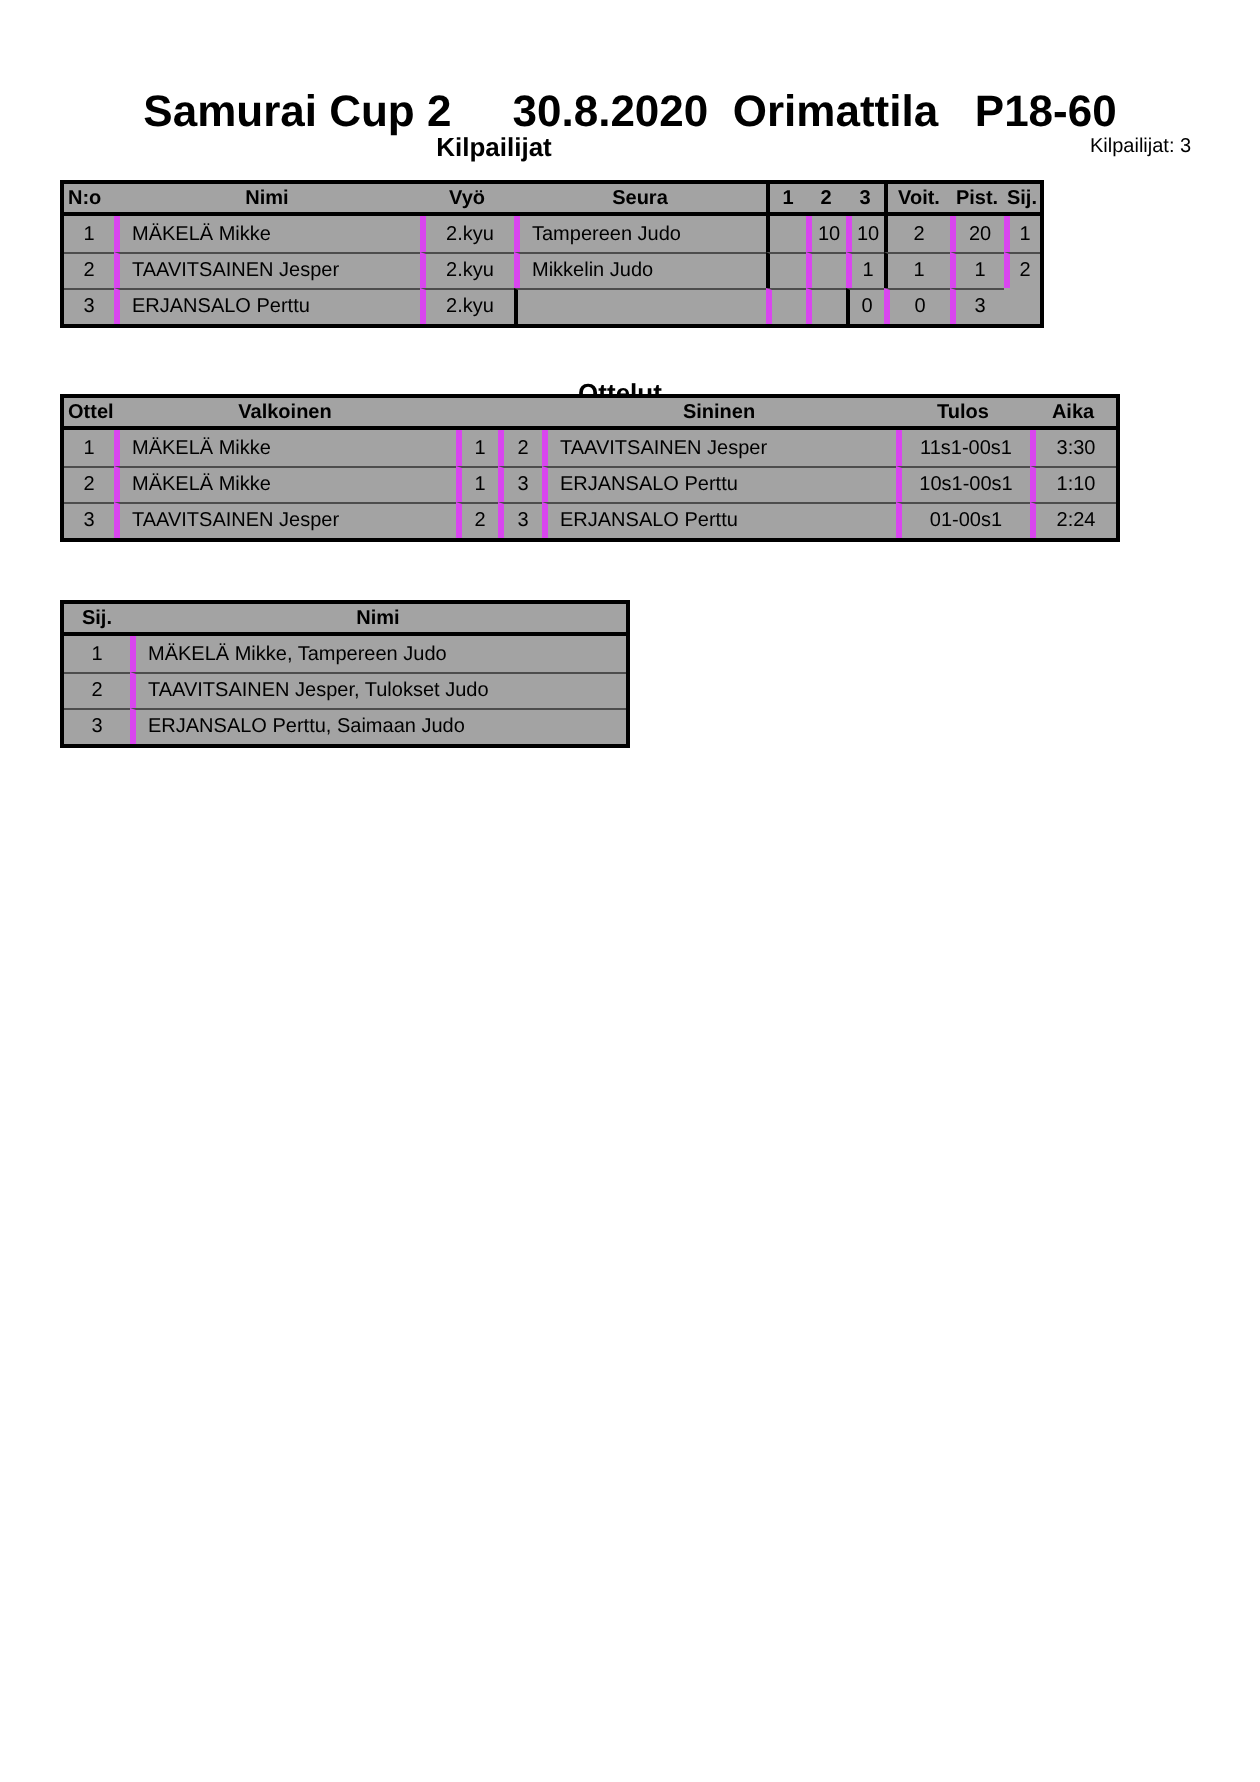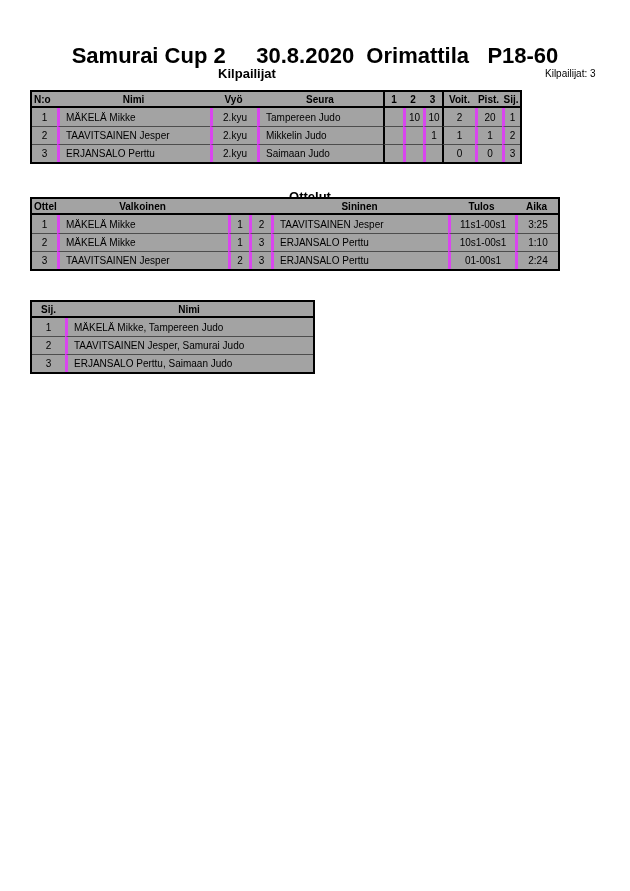--- a/index.html
+++ b/index.html
@@ -97,21 +97,20 @@
     <div class="c V t"></div>
     <div class="c v t"></div>
     <div class="c v t">1</div>
     <div class="c V t">1</div>
     <div class="c v t">1</div>
     <div class="c v t">2</div>
 
     <div class="c t">3</div>
     <div class="c l v t">ERJANSALO Perttu</div>
     <div class="c v t">2.kyu</div>
-    <div class="c l v t">Saimaan Judo</div>
     <div class="c V t"></div>
     <div class="c v t"></div>
     <div class="c v t"></div>
     <div class="c V t">0</div>
     <div class="c v t">0</div>
     <div class="c v t">3</div>
   </div>
 
   <div class="slabel lbl-ottelut">Ottelut</div>
 
@@ -124,21 +123,21 @@
     <div class="c h">Sininen</div>
     <div class="c h">Tulos</div>
     <div class="c h">Aika</div>
 
     <div class="c">1</div>
     <div class="c l v">MÄKELÄ Mikke</div>
     <div class="c v">1</div>
     <div class="c v">2</div>
     <div class="c l v">TAAVITSAINEN Jesper</div>
     <div class="c v">11s1-00s1</div>
-    <div class="c v">3:25</div>
+    <div class="c v">3:30</div>
 
     <div class="c t">2</div>
     <div class="c l v t">MÄKELÄ Mikke</div>
     <div class="c v t">1</div>
     <div class="c v t">3</div>
     <div class="c l v t">ERJANSALO Perttu</div>
     <div class="c v t">10s1-00s1</div>
     <div class="c v t">1:10</div>
 
     <div class="c t">3</div>
@@ -153,19 +152,19 @@
 
   <div class="tbl tbl3">
 
     <div class="c h">Sij.</div>
     <div class="c h">Nimi</div>
 
     <div class="c">1</div>
     <div class="c l v">MÄKELÄ Mikke, Tampereen Judo</div>
 
     <div class="c t">2</div>
-    <div class="c l v t">TAAVITSAINEN Jesper, Samurai Judo</div>
+    <div class="c l v t">TAAVITSAINEN Jesper, Tulokset Judo</div>
 
     <div class="c t">3</div>
     <div class="c l v t">ERJANSALO Perttu, Saimaan Judo</div>
   </div>
 
 </div>
 
 </body></html>

